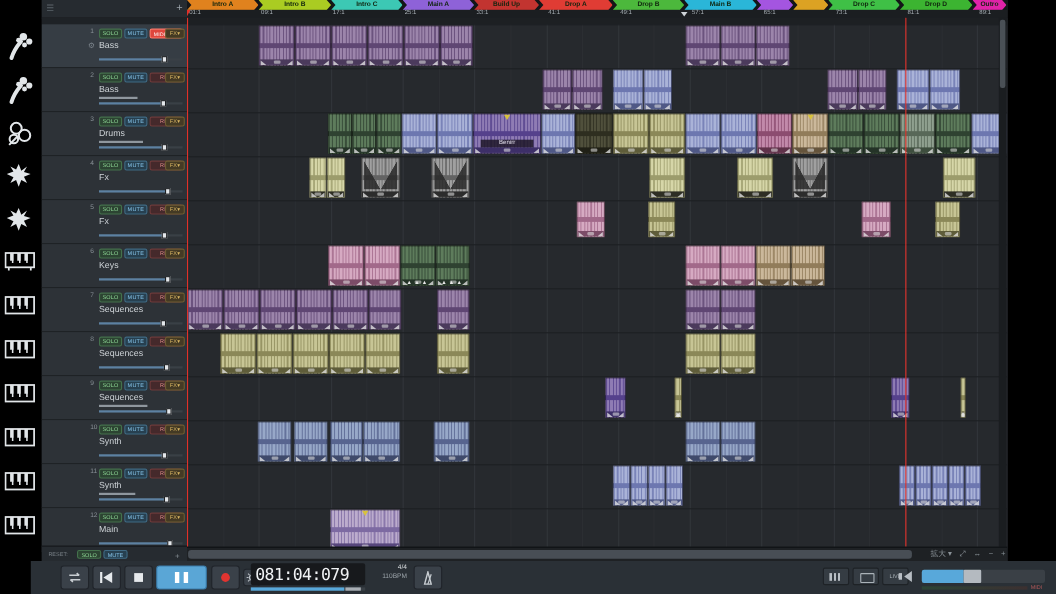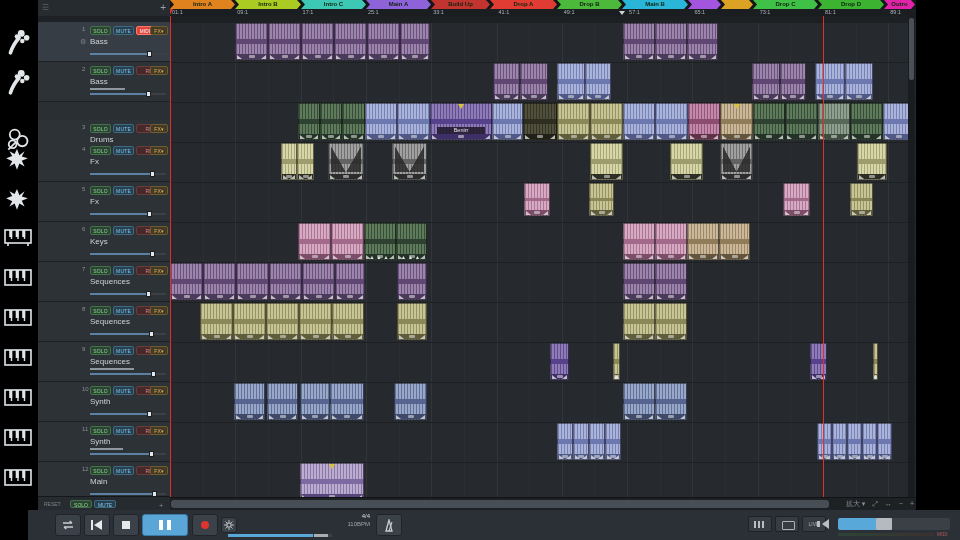--- a/index.html
+++ b/index.html
@@ -151,21 +151,21 @@
           <div class="tbtn b-mute">MUTE</div>
           <div class="tbtn b-rec">REC</div>
           <div class="tbtn b-fx">FX▾</div>
           <div class="tname">Bass</div>
           <div class="tmeter" style="width: 34.96px;"></div>
           <div class="vslider">
             <div class="fill" style="width: 76%;"></div>
             <div class="thumb" style="left: calc(76% - 2px);"></div>
           </div>
         </div>
-        <div class="trow" style="top: 120px;">
+        <div class="trow" style="top: 102px;">
           <div class="ticon"><svg viewBox="0 0 26 26" width="28" height="28" fill="none" stroke="#e2e6e9" stroke-width="1.7">
               <circle cx="10" cy="8" r="4.6"></circle>
               <circle cx="17" cy="14" r="4.8"></circle>
               <circle cx="8" cy="17" r="3.6"></circle>
               <path d="M4 22l7-7"></path>
             </svg></div>
           <div class="tnum">3</div>
           <div class="tbtn b-solo">SOLO</div>
           <div class="tbtn b-mute">MUTE</div>
           <div class="tbtn b-rec">REC</div>
@@ -1113,20 +1113,23 @@
       </div>
     <div class="tpbtn" style="left:192px">
         <div class="rec-dot"></div>
       </div>
     <div class="tpbtn" style="left:221px;width:16px;top:7px;height:16px">
       <svg width="10" height="10" viewBox="0 0 10 10" style="margin-top:2px">
           <circle cx="5" cy="5" r="2.2" fill="none" stroke="#b8bec4" stroke-width="1.2"></circle>
           <path d="M5 0v2M5 8v2M0 5h2M8 5h2M1.5 1.5l1.4 1.4M7.1 7.1l1.4 1.4M8.5 1.5L7.1 2.9M2.9 7.1L1.5 8.5" stroke="#b8bec4" stroke-width="1"></path>
         </svg>
     </div>
+    <div class="timebox">
+      <span class="timetext">081:04:079</span>
+    </div>
     <div class="sigbox">
       <div class="sig">4/4</div>
       <div class="bpm">110BPM</div>
     </div>
     <div class="progress">
       <div class="pfill" id="pfill" style="width: 82%;"></div>
         <div class="pthumb" id="pthumb" style="left: calc(82% + 1px);"></div>
     </div>
     <div class="tpbtn" style="left:376px">
       <svg width="14" height="14" viewBox="0 0 14 14">

